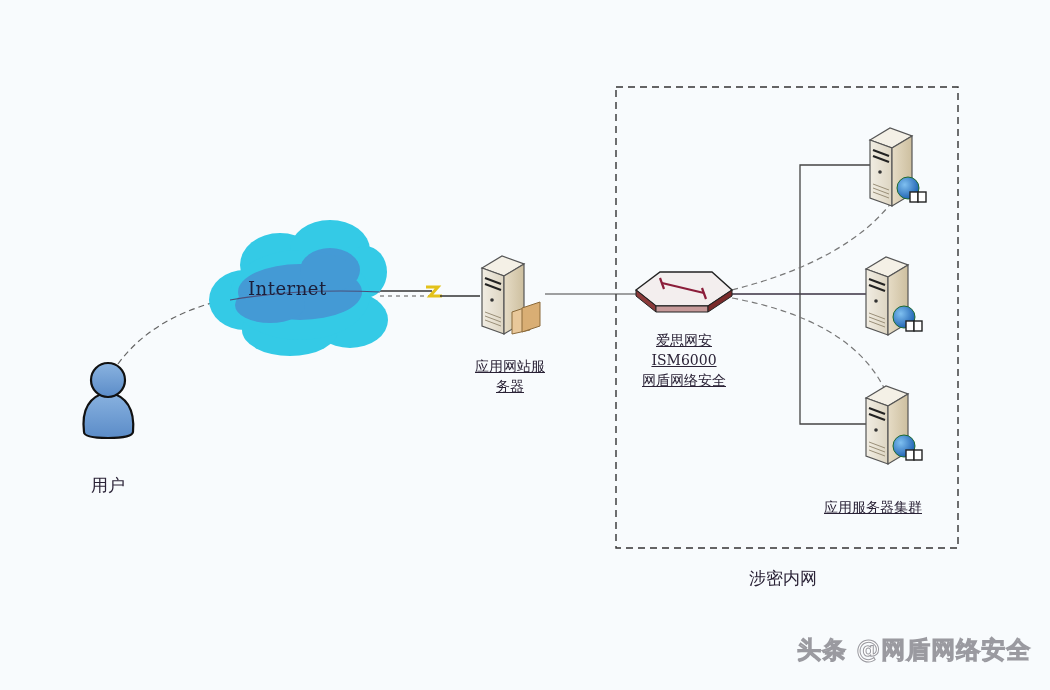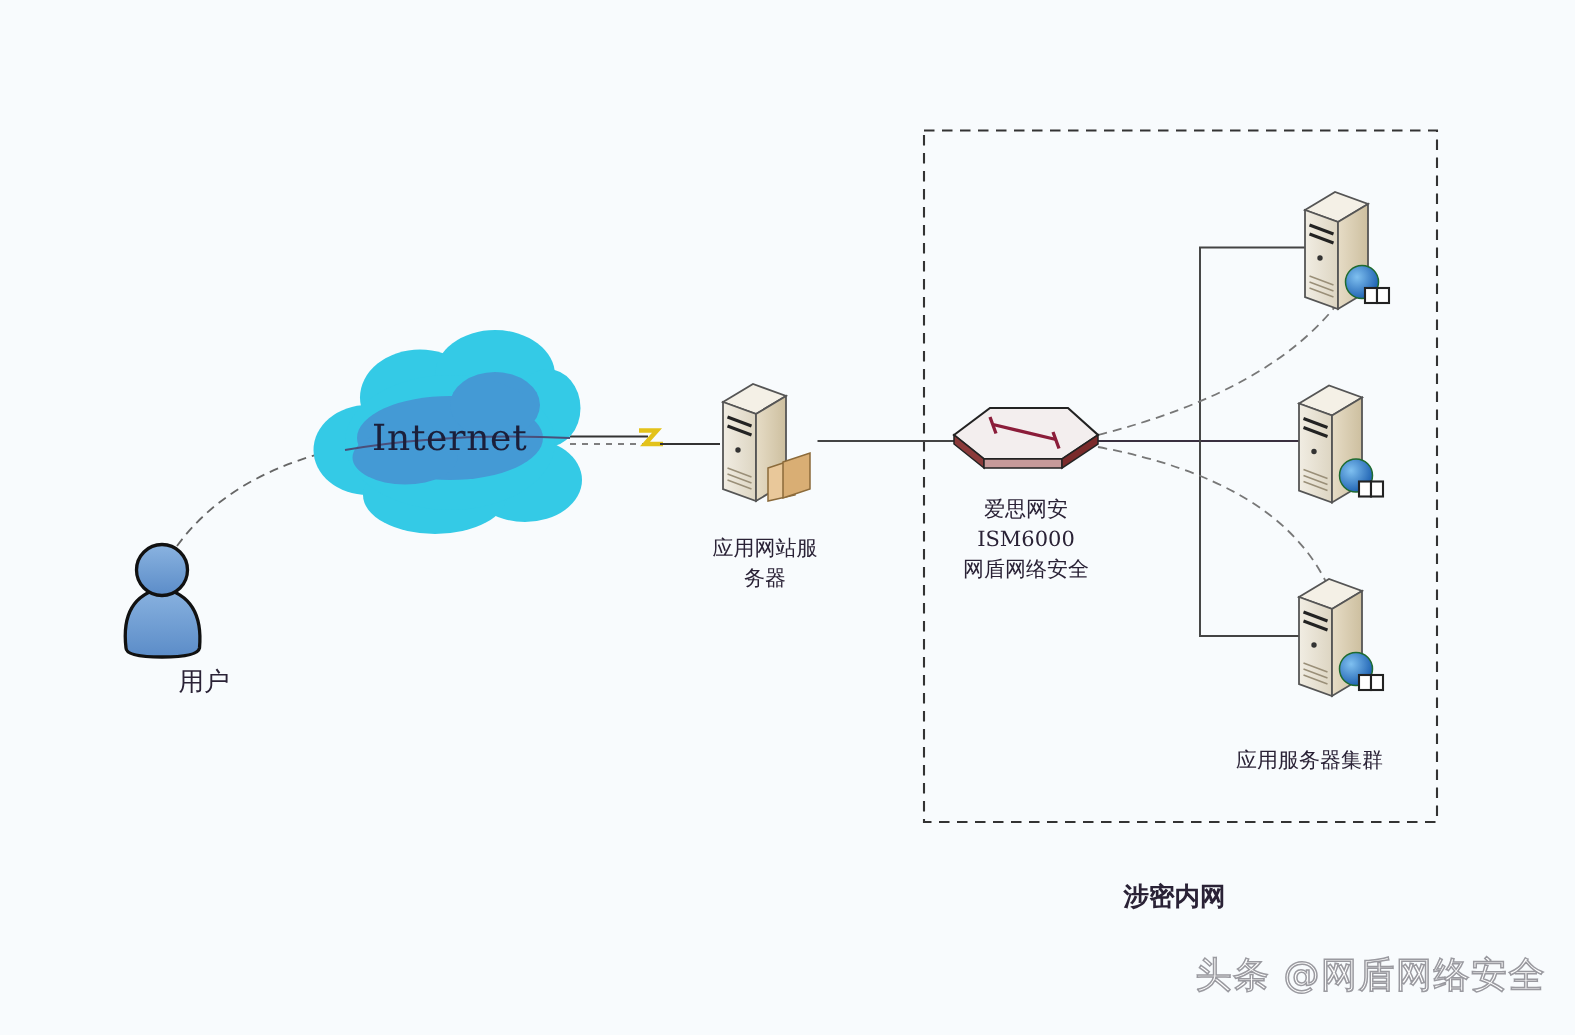--- a/index.html
+++ b/index.html
@@ -2,30 +2,30 @@
 <html><head>
 <meta charset="utf-8">
 <style>
   html, body { margin: 0; padding: 0; }
   body {
     width: 1050px; height: 690px; background: #f8fbfd; position: relative; overflow: hidden;
     font-family: "DejaVu Serif", "Liberation Serif", serif;
   }
   #diagram { position: absolute; left: 0; top: 0; }
   .lbl { position: absolute; color: #2a2236; text-align: center; white-space: nowrap; }
-  .lbl-sm { font-size: 14px; line-height: 20px; }
+  .lbl-sm { font-size: 14px; line-height: 20px; text-decoration: underline; }
   .lbl-md { font-size: 17px; line-height: 22px; }
   .cloud-text {
-    position: absolute; left: 248px; top: 278px; font-size: 24px; color: #1b1f3a;
+    position: absolute; left: 248px; top: 278px; font-size: 18px; color: #1b1f3a;
     font-family: "DejaVu Serif", "Liberation Serif", serif; letter-spacing: 0.5px;
   }
   .watermark {
     position: absolute; left: 797px; top: 634px; font-size: 24px; color: #ffffff;
     font-family: "DejaVu Sans", "Liberation Sans", sans-serif;
-    -webkit-text-stroke: 1px #9a9aa0; letter-spacing: 1px;
+    -webkit-text-stroke: 1px #9a9aa0; letter-spacing: 1px; font-weight: bold;
   }
 </style>
 </head>
 <body>
 
 <svg id="diagram" width="1050" height="690" viewBox="0 0 1050 690">
   <defs>
     <radialGradient id="cloudGrad" cx="50%" cy="50%" r="60%">
       <stop offset="0%" stop-color="#4a86cf"></stop>
       <stop offset="60%" stop-color="#3aa7dc"></stop>
@@ -136,30 +136,30 @@
   <g transform="translate(866,386)">
     <use href="#serverShape"></use>
     <circle cx="38" cy="60" r="11" fill="url(#globeGrad)" stroke="#1f6b2f" stroke-width="1"></circle>
     <rect x="40" y="64" width="8" height="10" fill="#fff" stroke="#222" stroke-width="1.4"></rect>
     <rect x="48" y="64" width="8" height="10" fill="#fff" stroke="#222" stroke-width="1.4"></rect>
   </g>
 </svg>
 
 <div class="cloud-text">Internet</div>
 
-<div class="lbl lbl-md" style="left:84px; top:444px; width:48px;margin-left:28px;">用户</div>
+<div class="lbl lbl-md" style="left:84px; top:474px; width:48px;">用户</div>
 
 <div class="lbl lbl-sm" style="left:460px; top:356px; width:100px;">
   <div>应用网站服</div>
   <div>务器</div>
 </div>
 
 <div class="lbl lbl-sm" style="left:624px; top:330px; width:120px;">
   <div>爱思网安</div>
   <div>ISM6000</div>
   <div>网盾网络安全</div>
 </div>
 
 <div class="lbl lbl-sm" style="left:808px; top:478px; width:130px;margin-top:19px;">应用服务器集群</div>
 
-<div class="lbl lbl-md" style="left:728px; top:567px; width:110px; font-weight:bold;margin-top:20px;">涉密内网</div>
+<div class="lbl lbl-md" style="left:728px; top:567px; width:110px; font-weight:normal;">涉密内网</div>
 
 <div class="watermark">头条 @网盾网络安全</div>
 
 </body></html>

